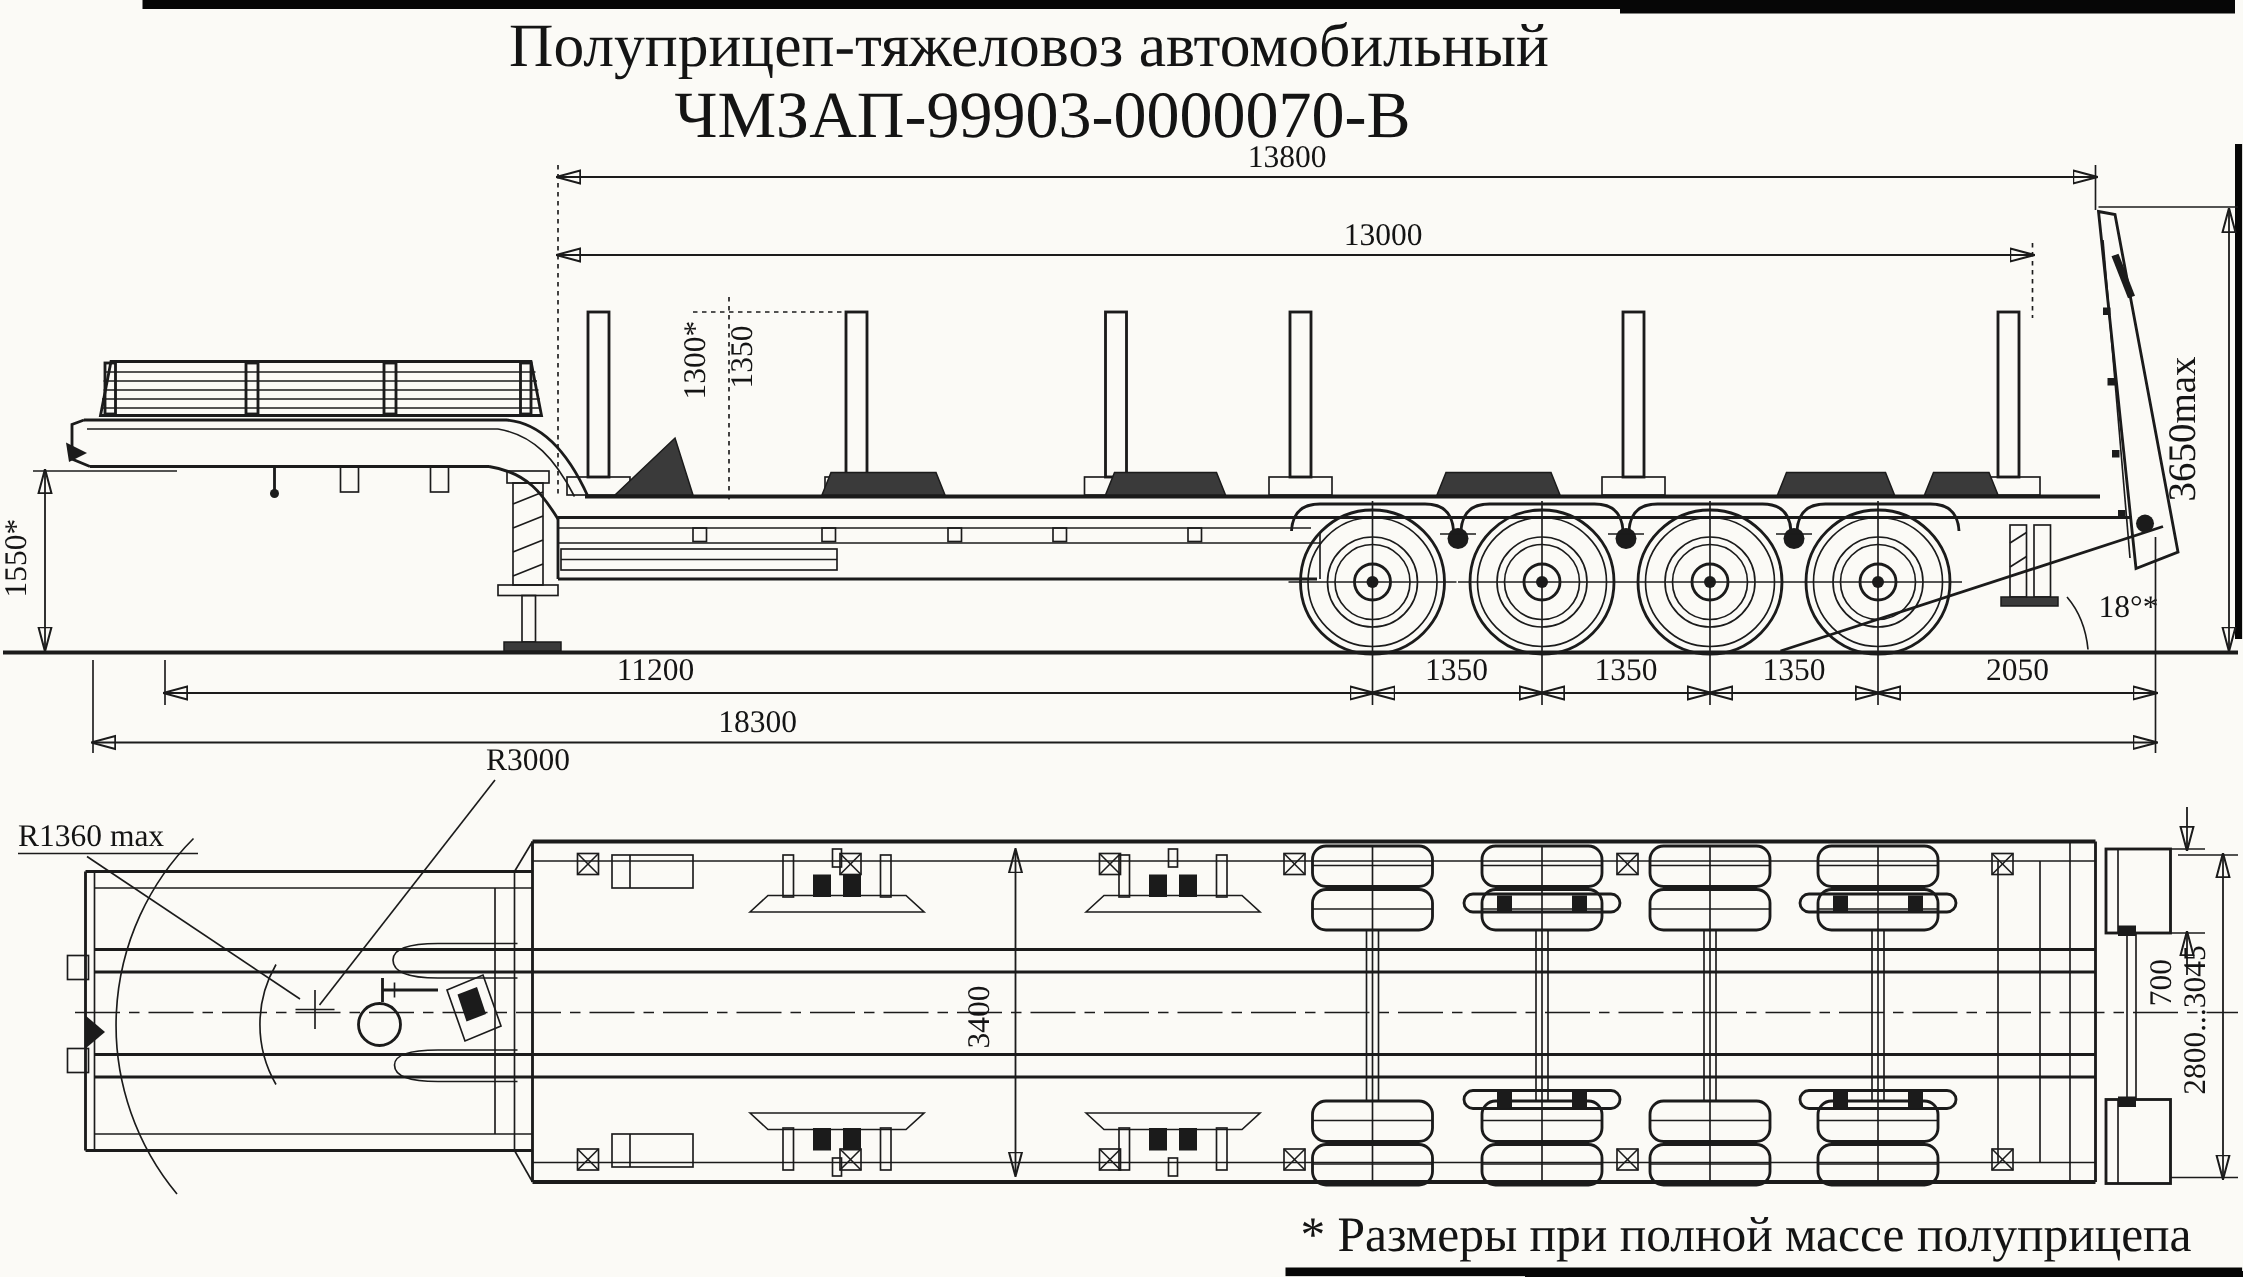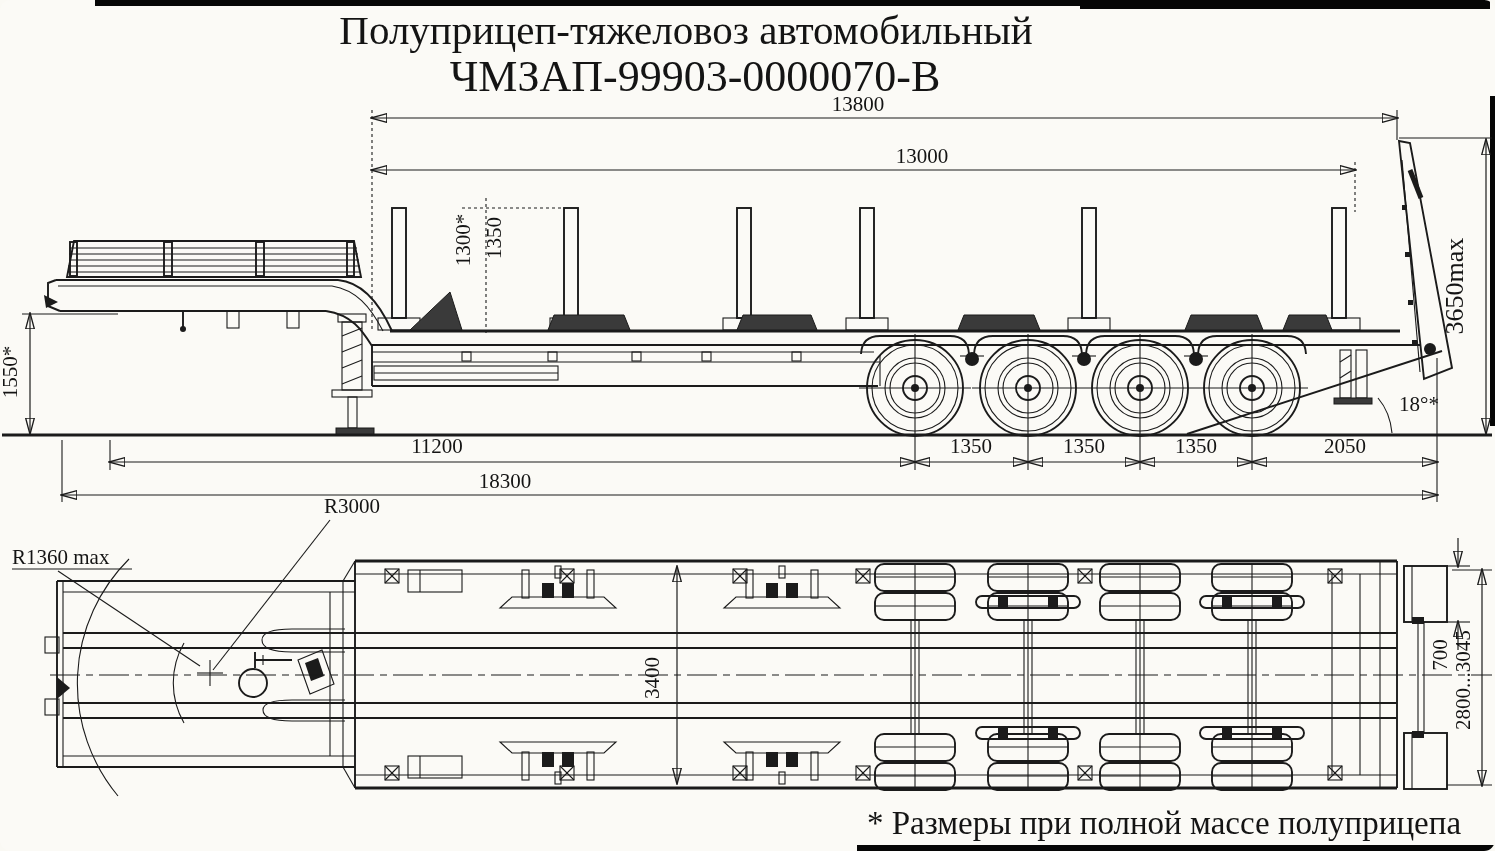--- a/index.html
+++ b/index.html
@@ -1,16 +1,16 @@
 <!DOCTYPE html>
 <html><head>
 <meta charset="utf-8">
 <style>
   html,body{margin:0;padding:0;background:#faf9f4;}
-  .sheet{position:relative;width:1495px;height:851px;background:#fbfaf6;overflow:hidden;border-radius:11px;}
+  .sheet{position:relative;width:1495px;height:851px;background:#fbfaf6;overflow:hidden;}
   svg{display:block}
   text{font-family:"Liberation Serif",serif;fill:#141414;}
   .lbl{font-size:21px;}
   .big{font-size:26px;}
   .ttl{font-size:41px;}
   .ttl2{font-size:44px;}
   .fn{font-size:33px;}
   line,path,rect,polygon,circle,polyline{stroke:#1b1b1b;fill:none;stroke-linecap:butt;}
   .t{stroke-width:1.1;}
   .m{stroke-width:1.9;}

